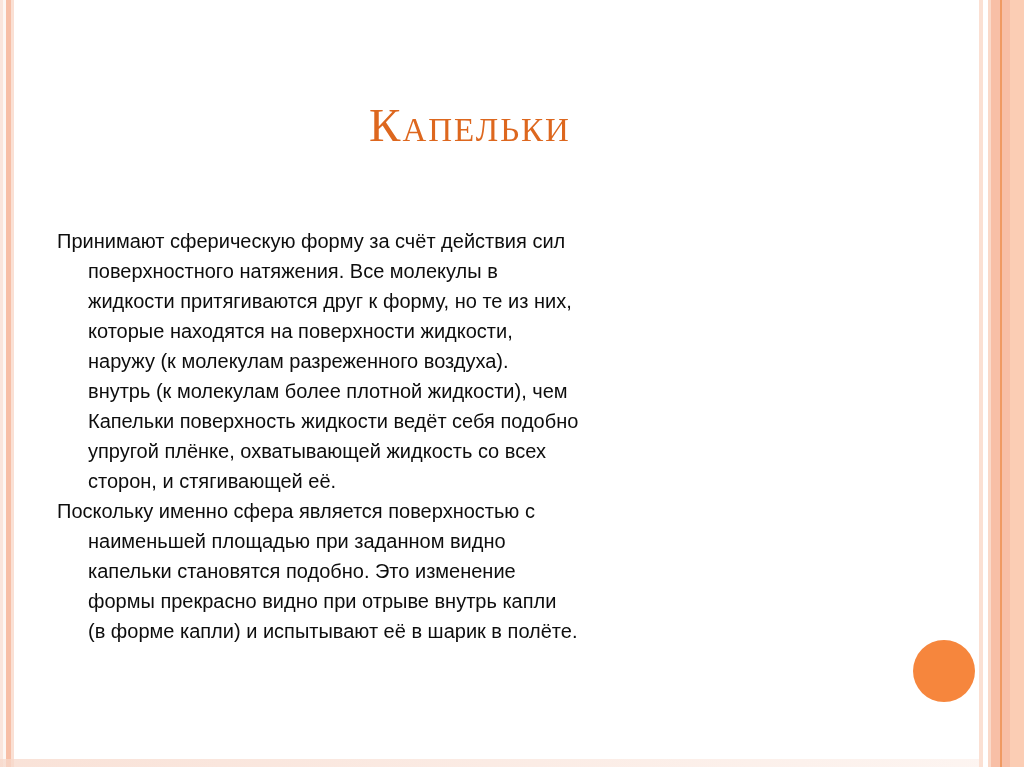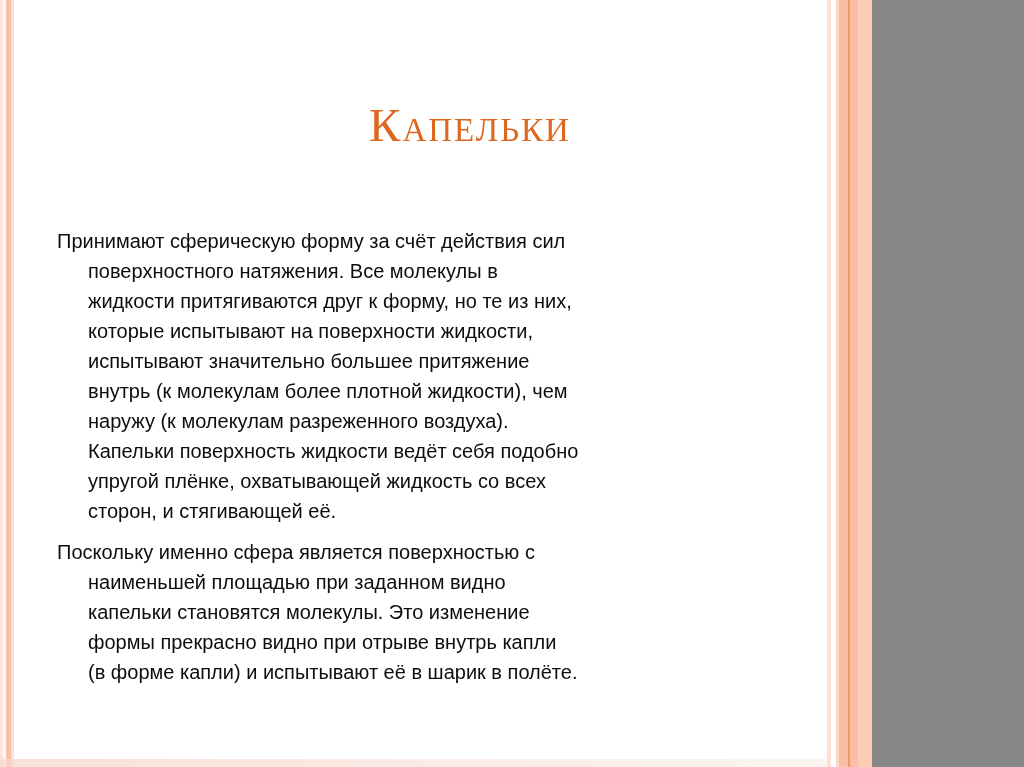--- a/index.html
+++ b/index.html
@@ -1,18 +1,18 @@
 <!DOCTYPE html>
 <html><head>
 <meta charset="utf-8">
 <style>
   html, body { margin: 0; padding: 0; background: #888; }
   .slide {
     position: relative;
-    width: 872px;
+    width: 1024px;
     height: 767px;
     background: #ffffff;
     overflow: hidden;
     font-family: "Liberation Sans", sans-serif;
   }
   
   .left-stripe {
     position: absolute;
     left: 0; top: 0; bottom: 0;
     width: 14px;
@@ -71,21 +71,21 @@
   }
   .body-text {
     position: absolute;
     left: 57px;
     top: 226px;
     width: 850px;
     color: #0D0D0D;
     font-size: 20px;
   }
   .paragraph { margin: 0; }
-  .paragraph + .paragraph { margin-top: 11px; }
+  .paragraph + .paragraph { }
   .line {
     height: 30px;
     line-height: 30px;
     white-space: nowrap;
     padding-left: 31px;   
   }
   .line.first { padding-left: 0; }
 </style>
 </head>
 <body>
@@ -97,30 +97,29 @@
   <div class="right-stripe"></div>
   <div class="accent-circle"></div>
 
   <div class="slide-title">Капельки</div>
 
   <div class="body-text">
     <div class="paragraph">
         <div class="line first">Принимают сферическую форму за счёт действия сил</div>
         <div class="line">поверхностного натяжения. Все молекулы в</div>
         <div class="line">жидкости притягиваются друг к форму, но те из них,</div>
-        <div class="line">которые испытывают на поверхности жидкости,</div>
-        <div class="line">испытывают значительно большее притяжение</div>
+        <div class="line">которые находятся на поверхности жидкости,</div>
+        <div class="line">наружу (к молекулам разреженного воздуха).</div>
         <div class="line">внутрь (к молекулам более плотной жидкости), чем</div>
-        <div class="line">наружу (к молекулам разреженного воздуха).</div>
         <div class="line">Капельки поверхность жидкости ведёт себя подобно</div>
         <div class="line">упругой плёнке, охватывающей жидкость со всех</div>
         <div class="line">сторон, и стягивающей её.</div>
       </div>
     <div class="paragraph">
         <div class="line first">Поскольку именно сфера является поверхностью с</div>
         <div class="line">наименьшей площадью при заданном видно</div>
-        <div class="line">капельки становятся молекулы. Это изменение</div>
+        <div class="line">капельки становятся подобно. Это изменение</div>
         <div class="line">формы прекрасно видно при отрыве внутрь капли</div>
         <div class="line">(в форме капли) и испытывают её в шарик в полёте.</div>
       </div>
   </div>
 
 </div>
 
 </body></html>

